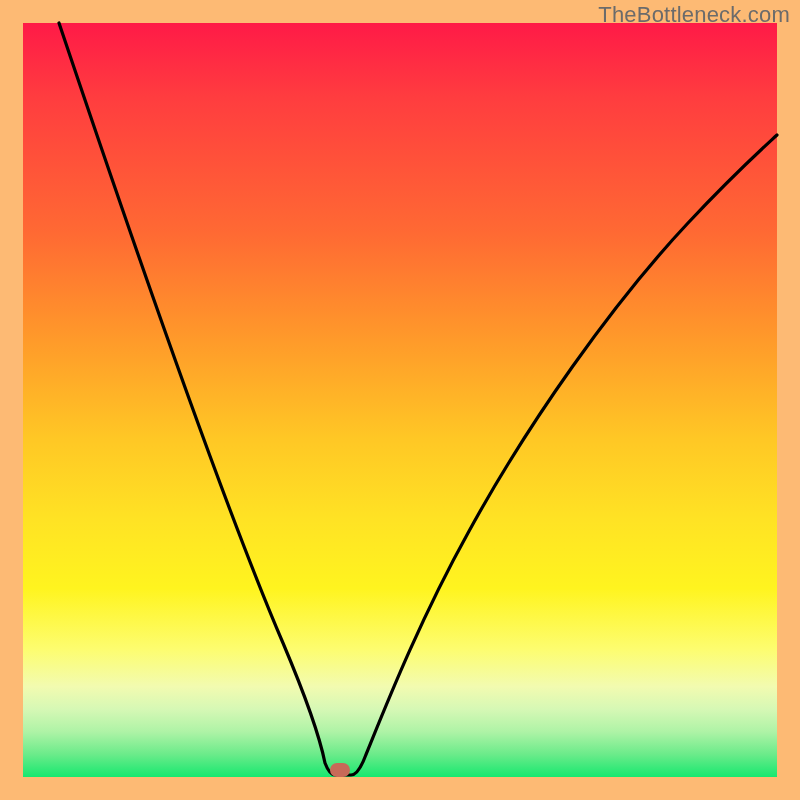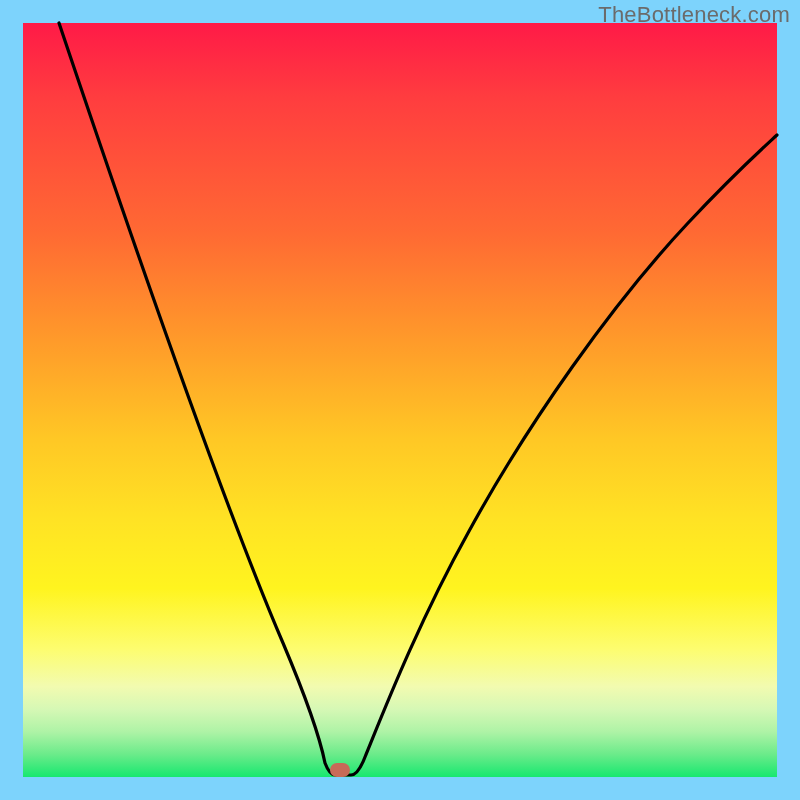--- a/index.html
+++ b/index.html
@@ -8,21 +8,21 @@
     width: 800px;
     height: 800px;
     background: #000;
     overflow: hidden;
     font-family: Arial, Helvetica, sans-serif;
   }
   .frame {
     position: relative;
     width: 800px;
     height: 800px;
-    background: #7dd3fc;
+    background: #fdba74;
   }
   .plot-area {
     position: absolute;
     left: 23px;
     top: 23px;
     width: 754px;
     height: 754px;
     
     background: linear-gradient(to bottom,
       #ff1a47 0%,

